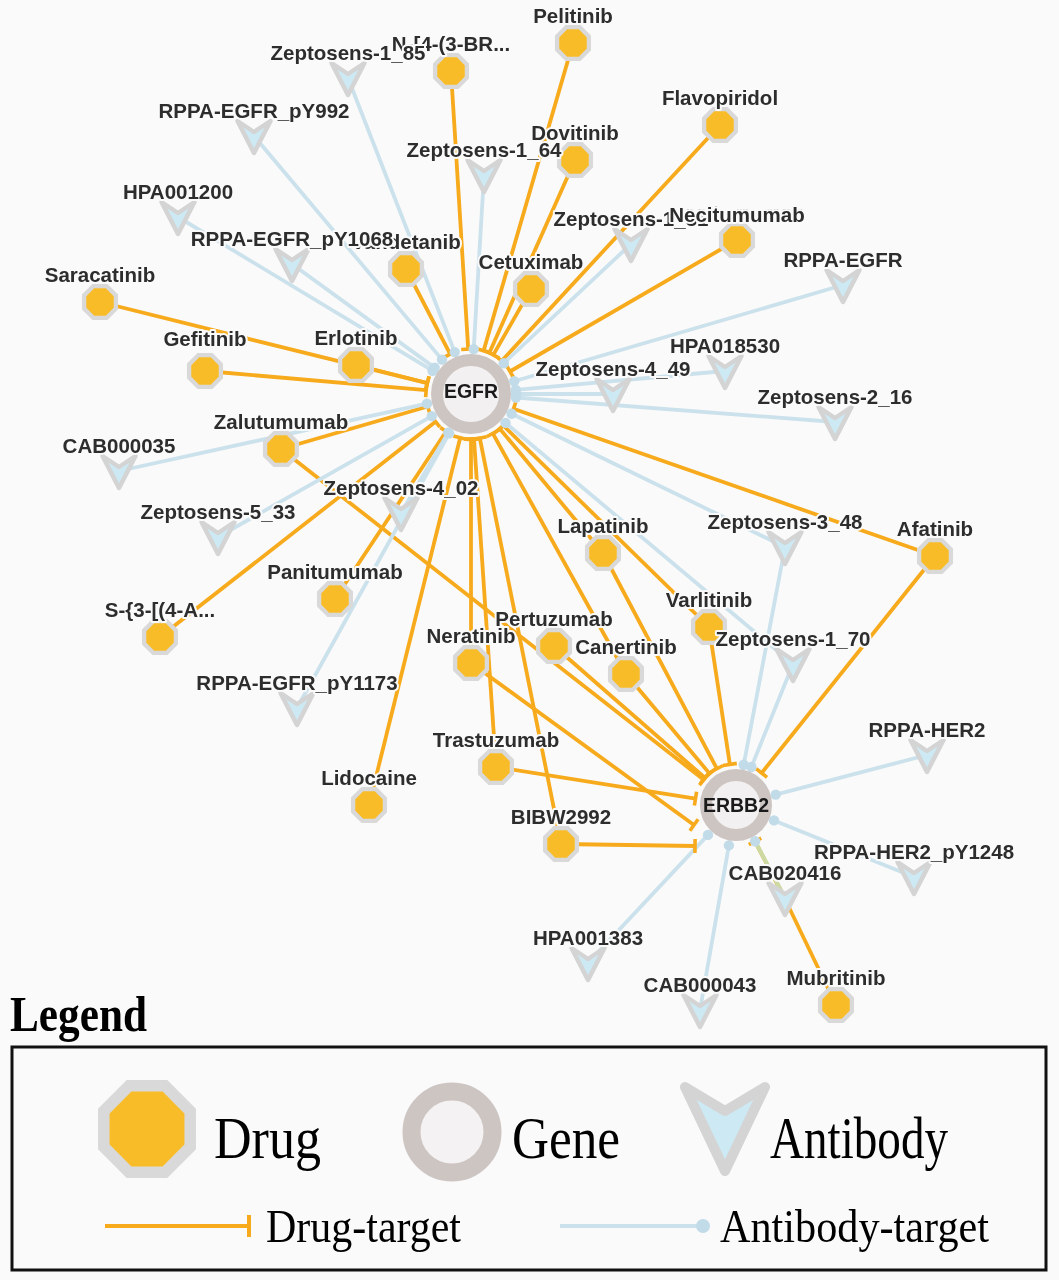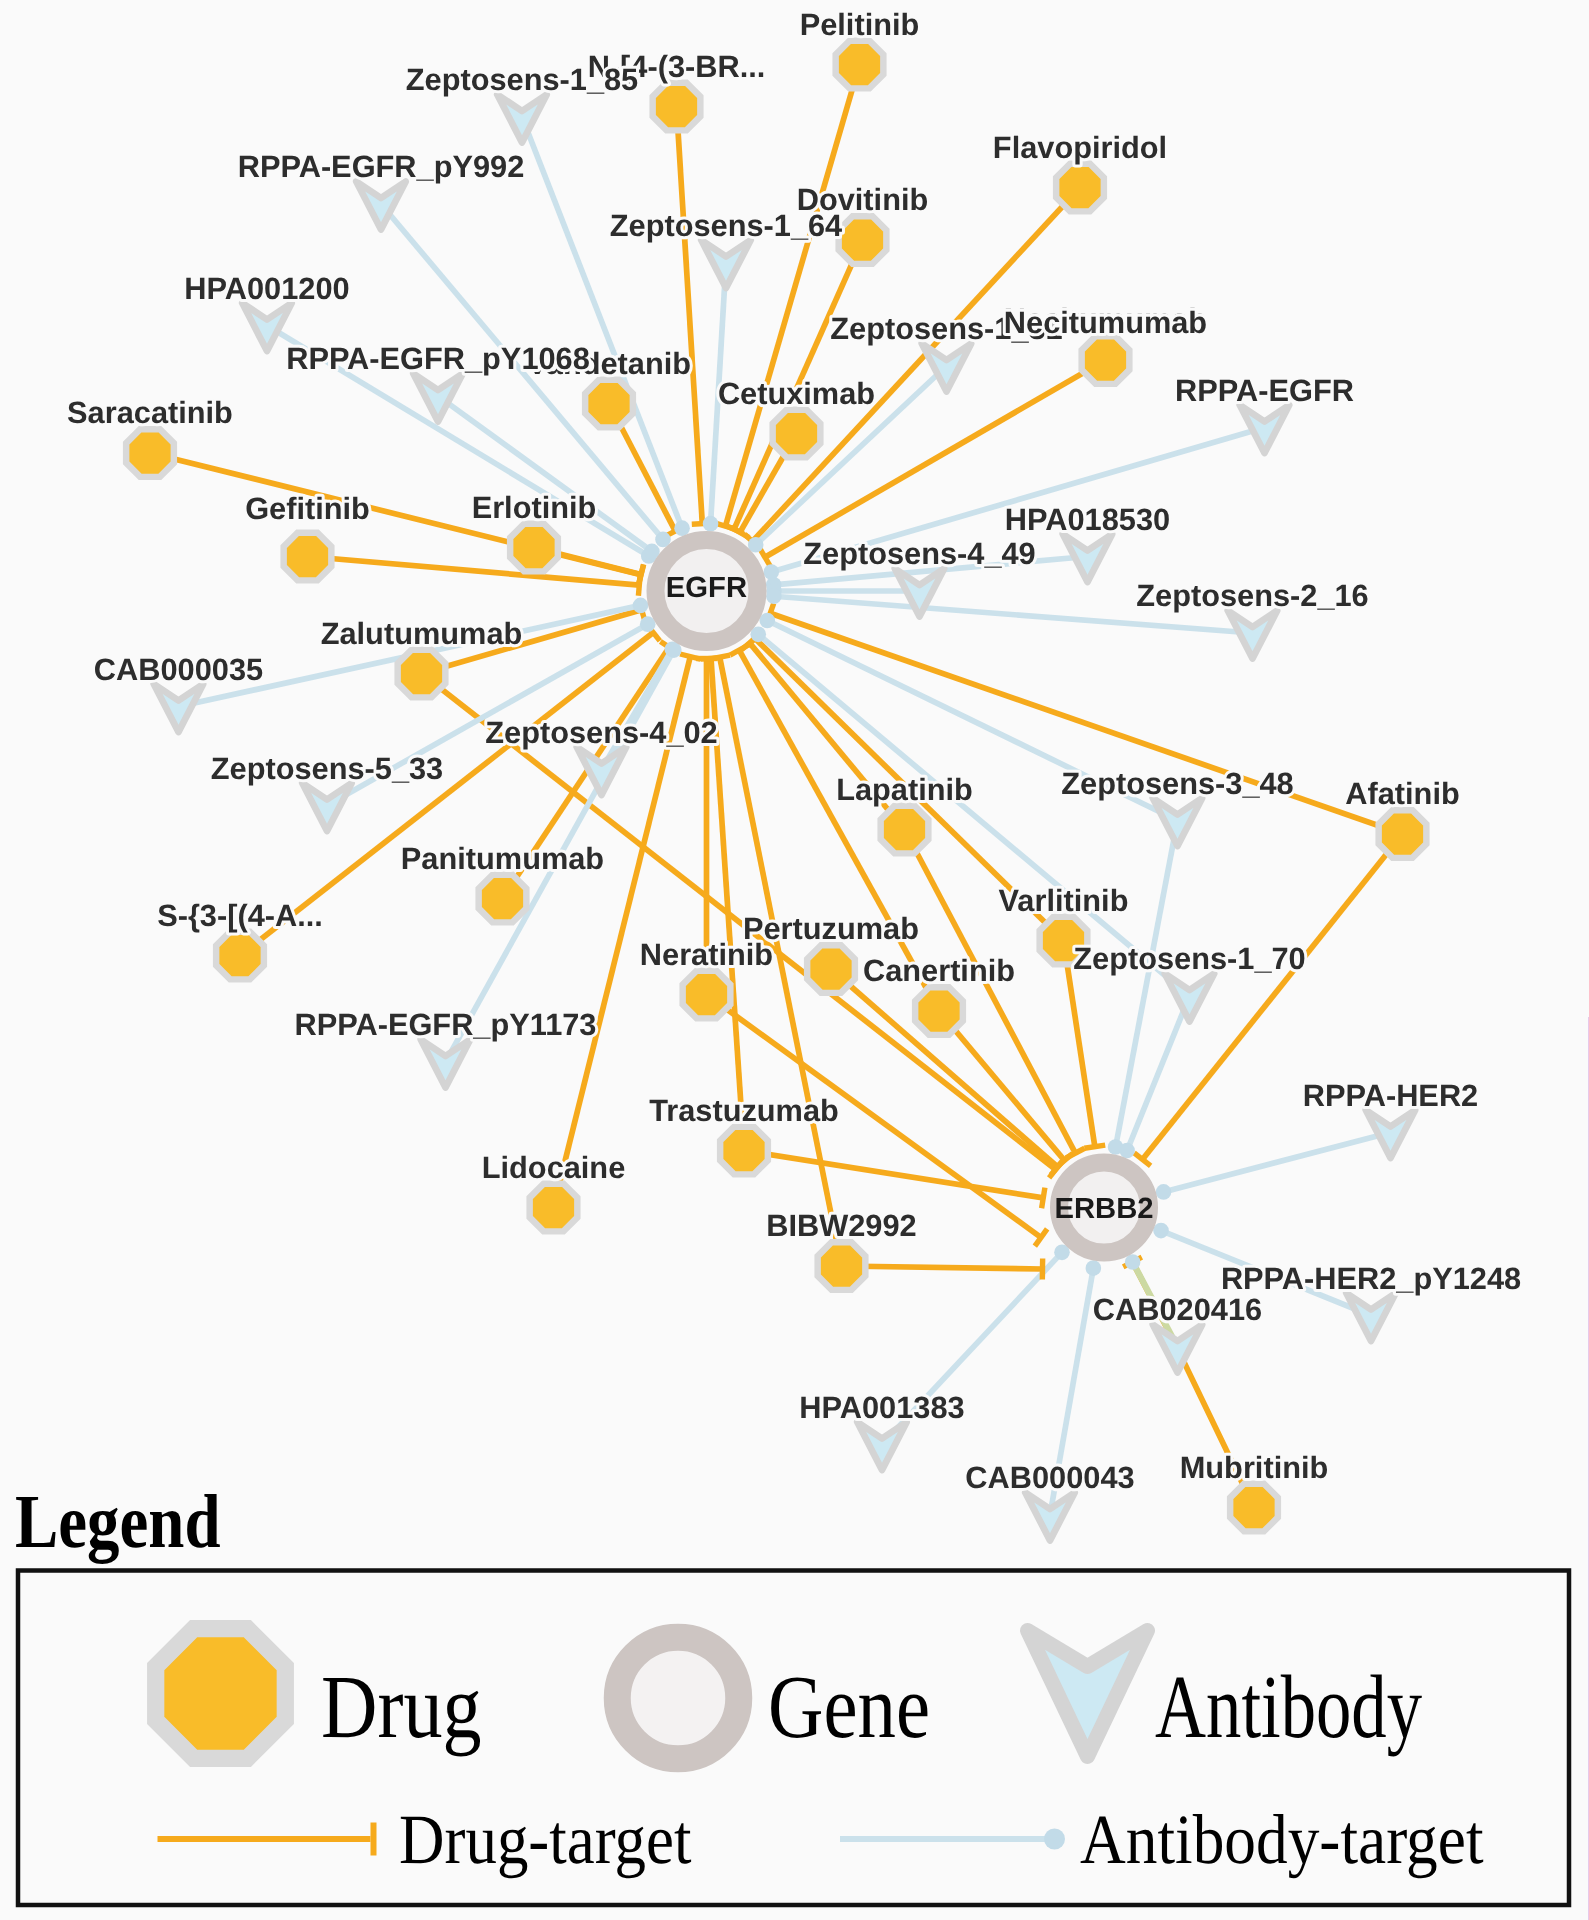--- a/index.html
+++ b/index.html
@@ -1,15 +1,15 @@
 <!DOCTYPE html>
 <html><head><meta charset="utf-8">
 <style>
 html,body{margin:0;padding:0;background:#FAFAFA;}
-#c{position:relative;width:1059px;height:1280px;overflow:hidden;background:#a21caf;}
+#c{position:relative;width:1059px;height:1280px;overflow:hidden;background:#4d7c0f;}
 </style></head>
 <body>
 <div id="c">
 <svg width="1059" height="1280" viewBox="0 0 1059 1280">
 <rect x="0" y="0" width="1059" height="1280" fill="#FAFAFA"></rect>
 <g stroke="#F6AA1C" stroke-width="3.8" fill="none">
 <line x1="573" y1="43" x2="483.6" y2="350.8"></line>
 <line x1="451" y1="71" x2="468.2" y2="349.1"></line>
 <line x1="720" y1="125" x2="501.6" y2="361.0"></line>
 <line x1="575" y1="160" x2="489.3" y2="352.9"></line>

